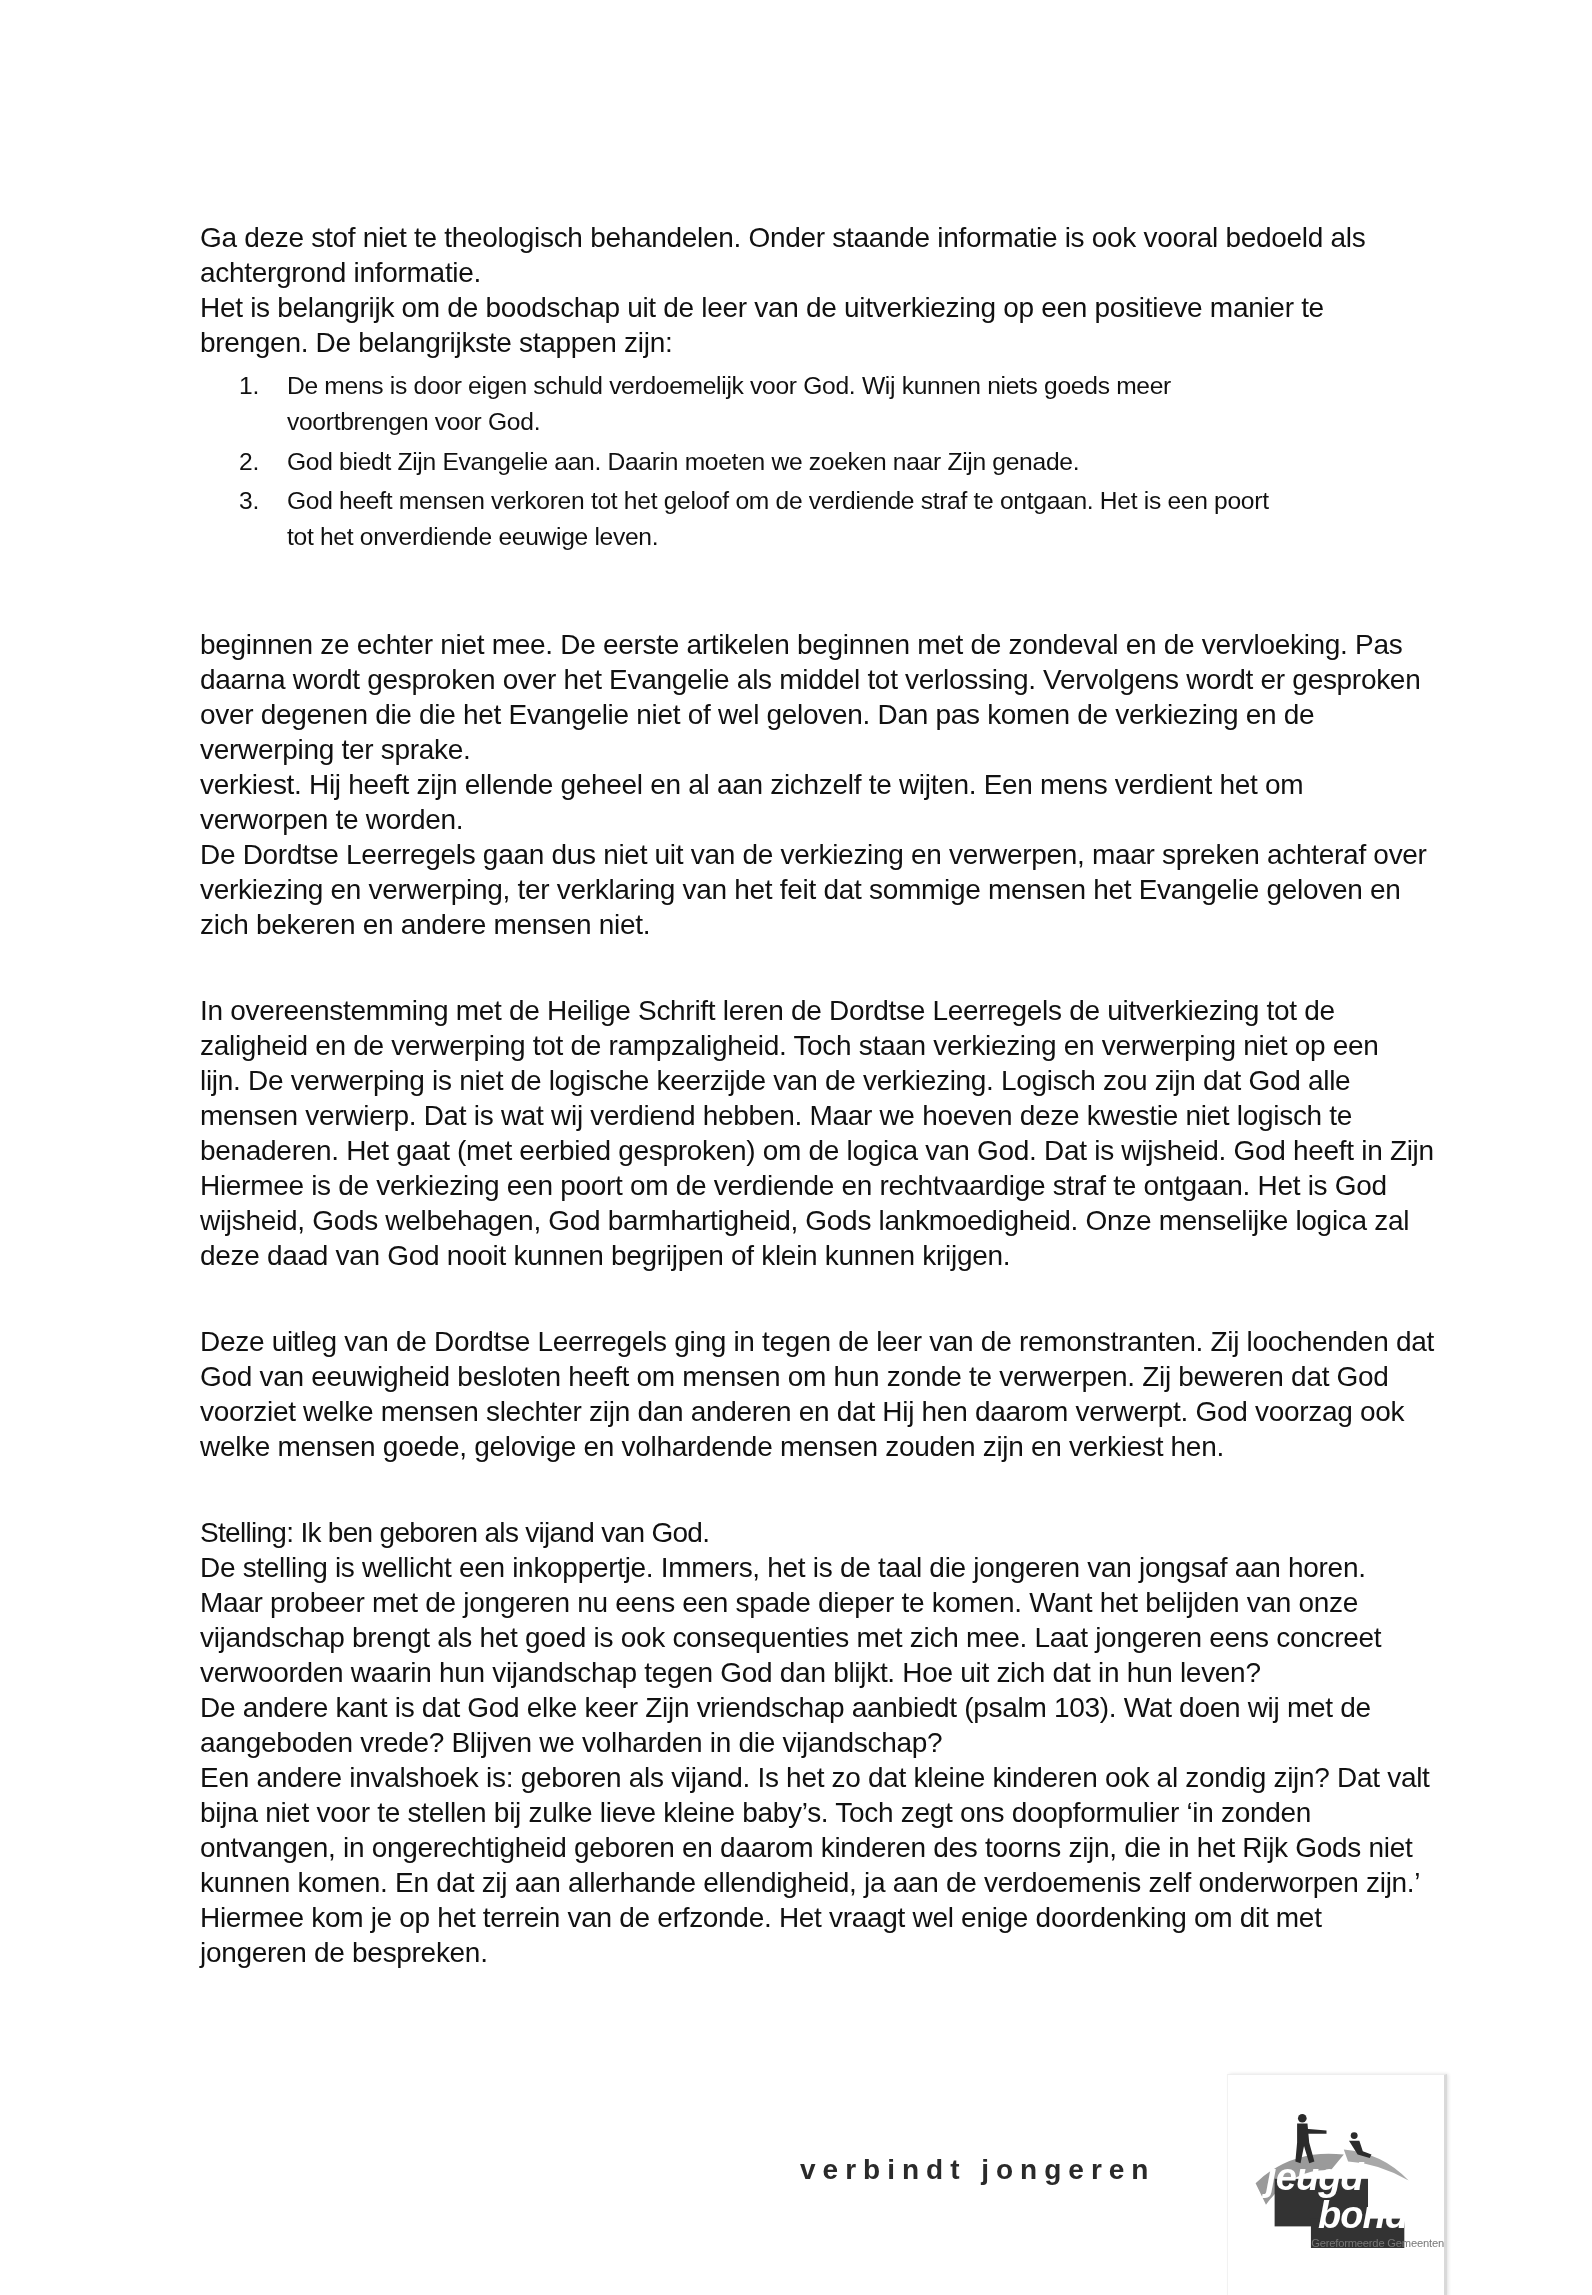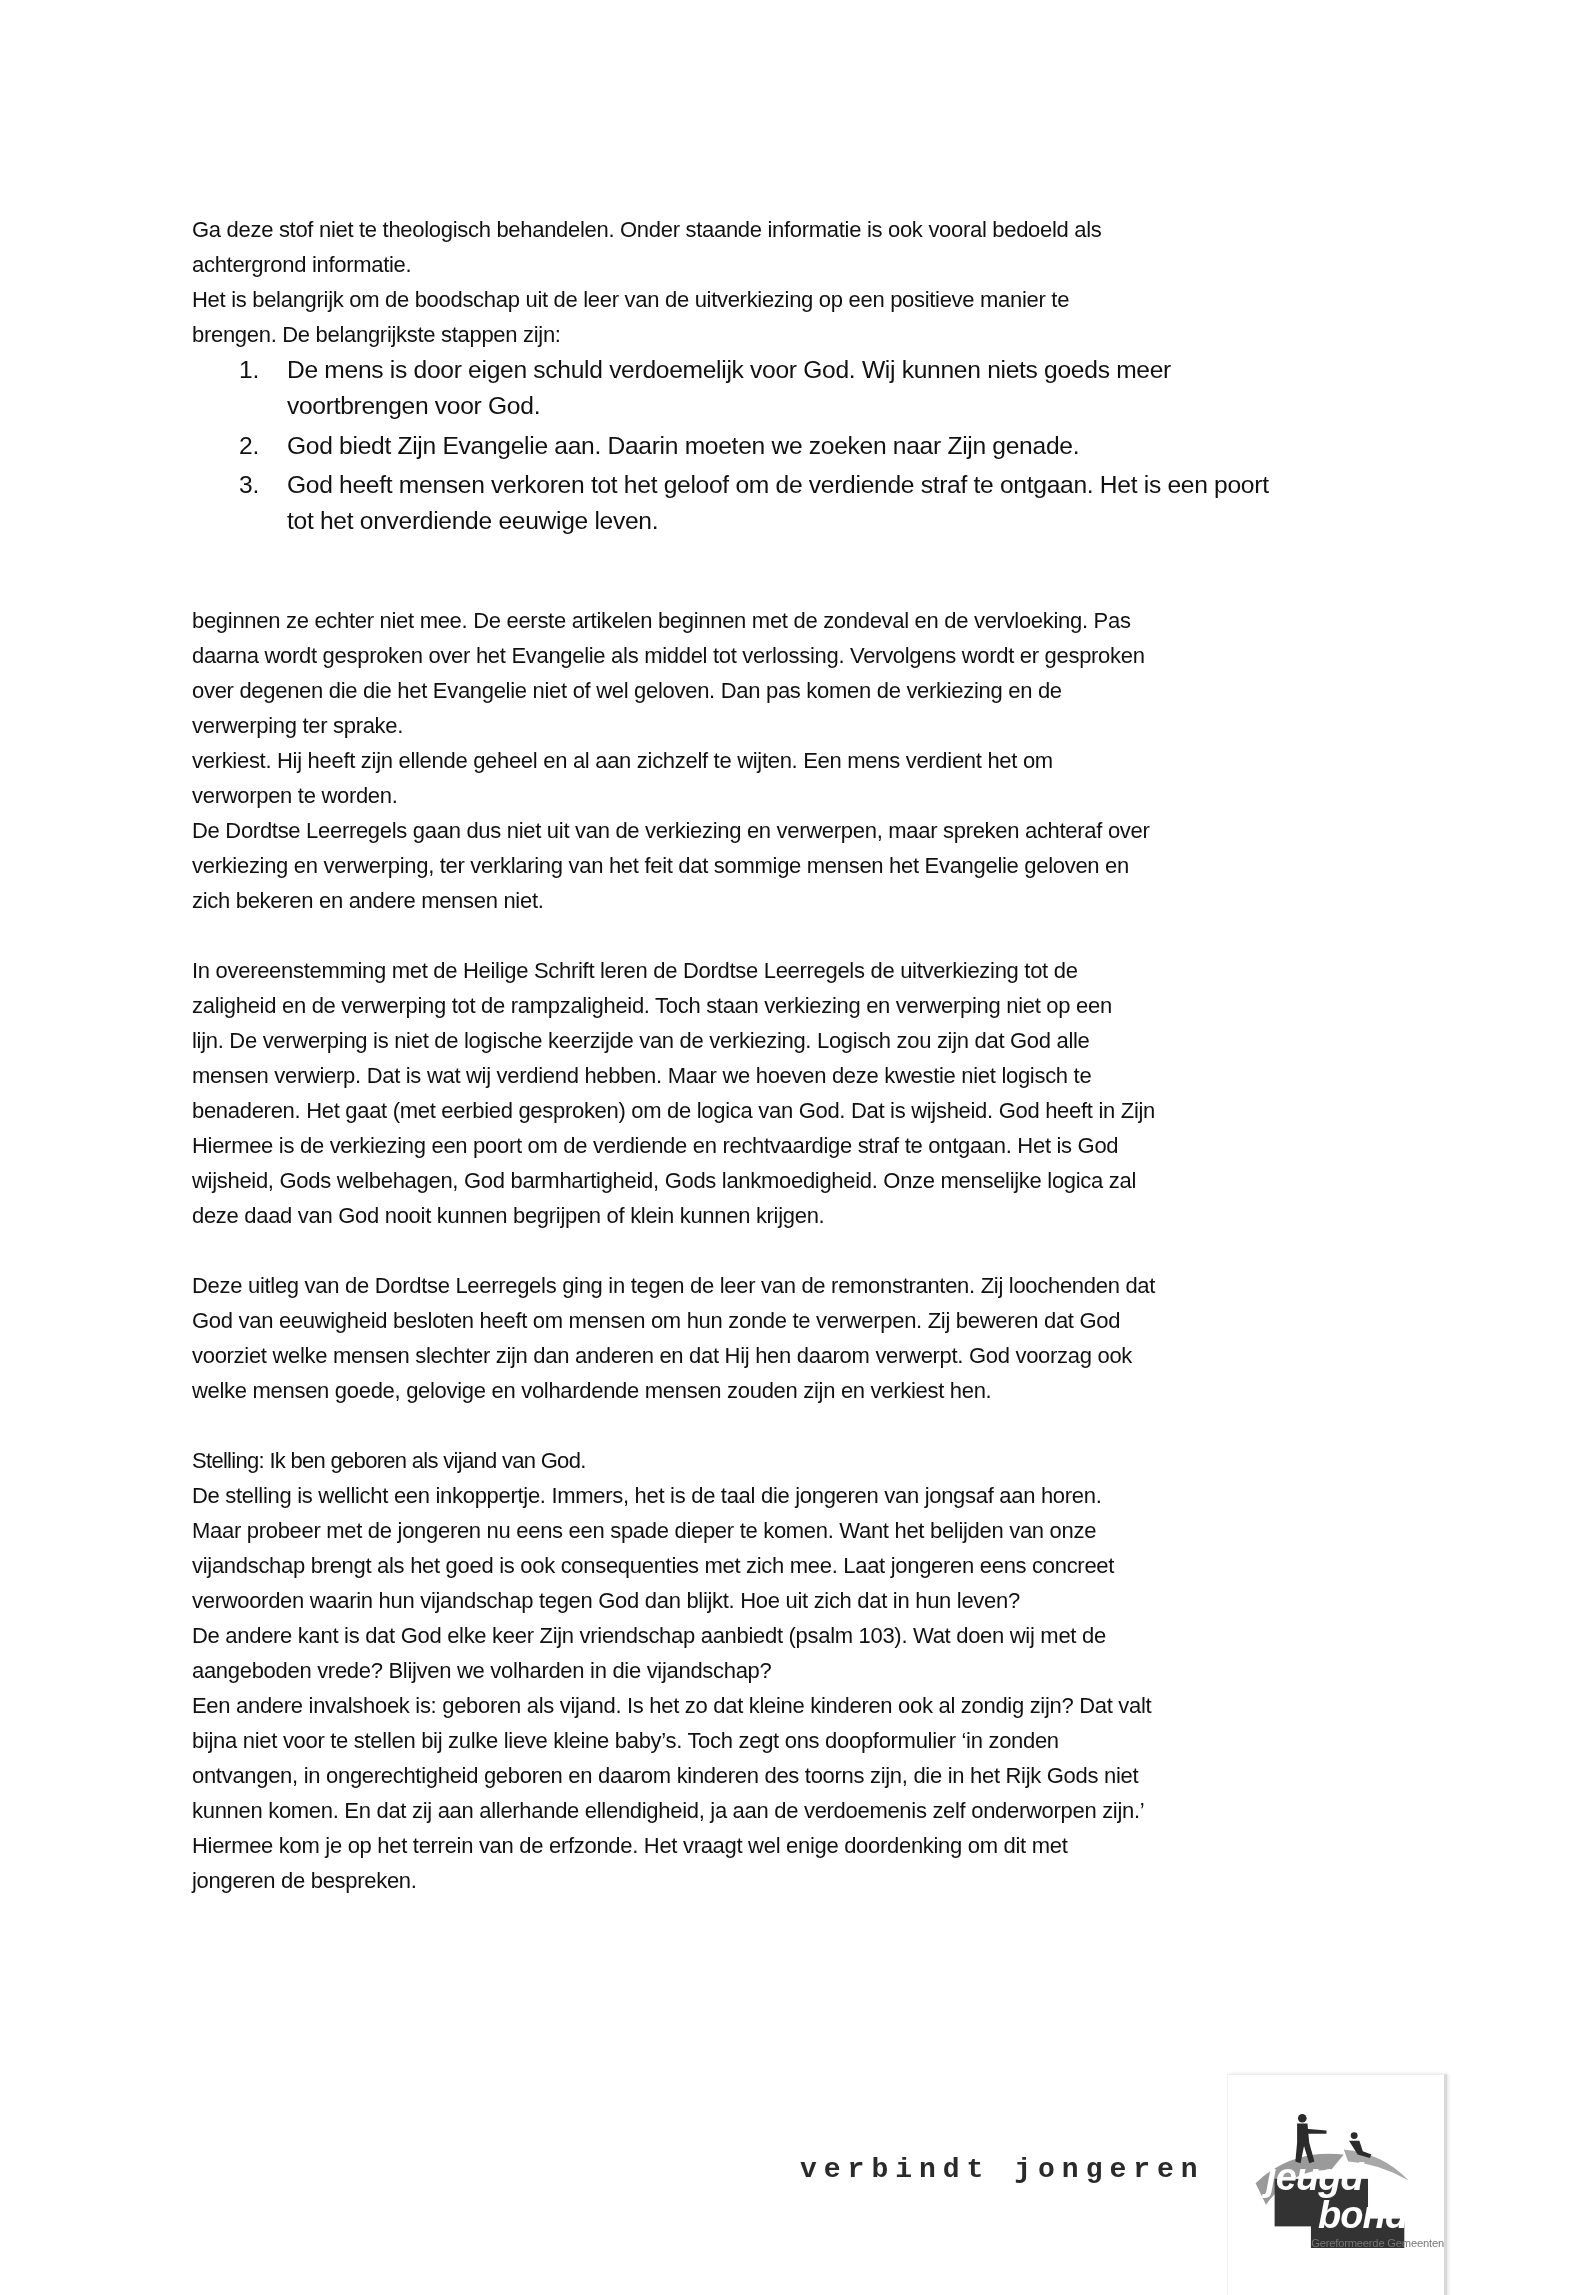--- a/index.html
+++ b/index.html
@@ -15,22 +15,22 @@
       font-family: "Liberation Sans", sans-serif;
       color: #111111;
     }
     .page {
       position: absolute;
       left: 192px;
       top: 212px;
       width: 1260px;
     }
     .para {
-      margin: 0;
-      font-size: 22px;
+      margin: 8px;
+      font-size: 28px;
       line-height: 35px;
       letter-spacing: -0.3px;
     }
     .line {
       display: block;
       white-space: nowrap;
     }
     .blank {
       height: 35px;
     }
@@ -57,21 +57,21 @@
     }
     .heading {
       font-weight: normal;
       letter-spacing: -0.7px;
     }
     
     .tagline {
       position: absolute;
       left: 800px;
       top: 2154px;
-      font-family: Liberation Mono, monospace;
+      font-family: Liberation Sans, sans-serif;
       font-size: 28px;
       font-weight: bold;
       letter-spacing: 7px;
       color: #2a2a2a;
       white-space: nowrap;
     }
     .logo-card {
       position: absolute;
       left: 1227px;
       top: 2074px;

